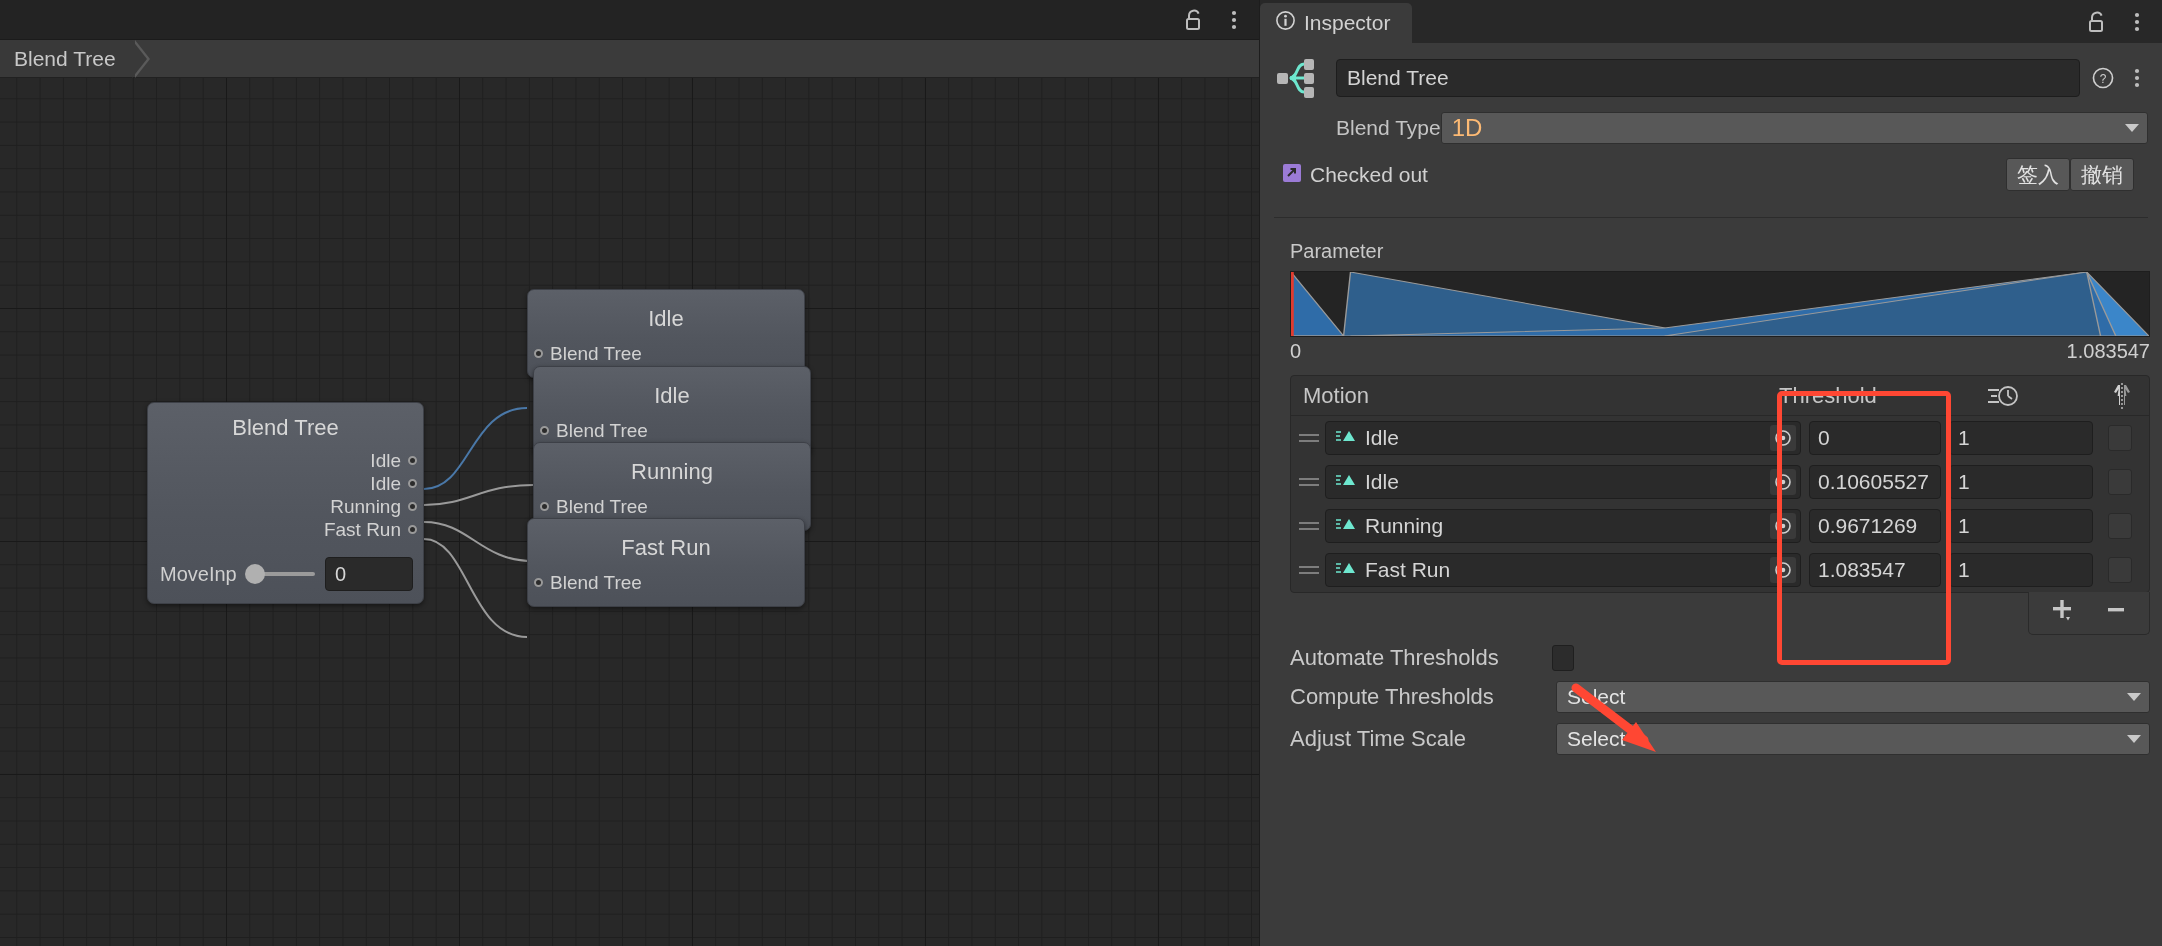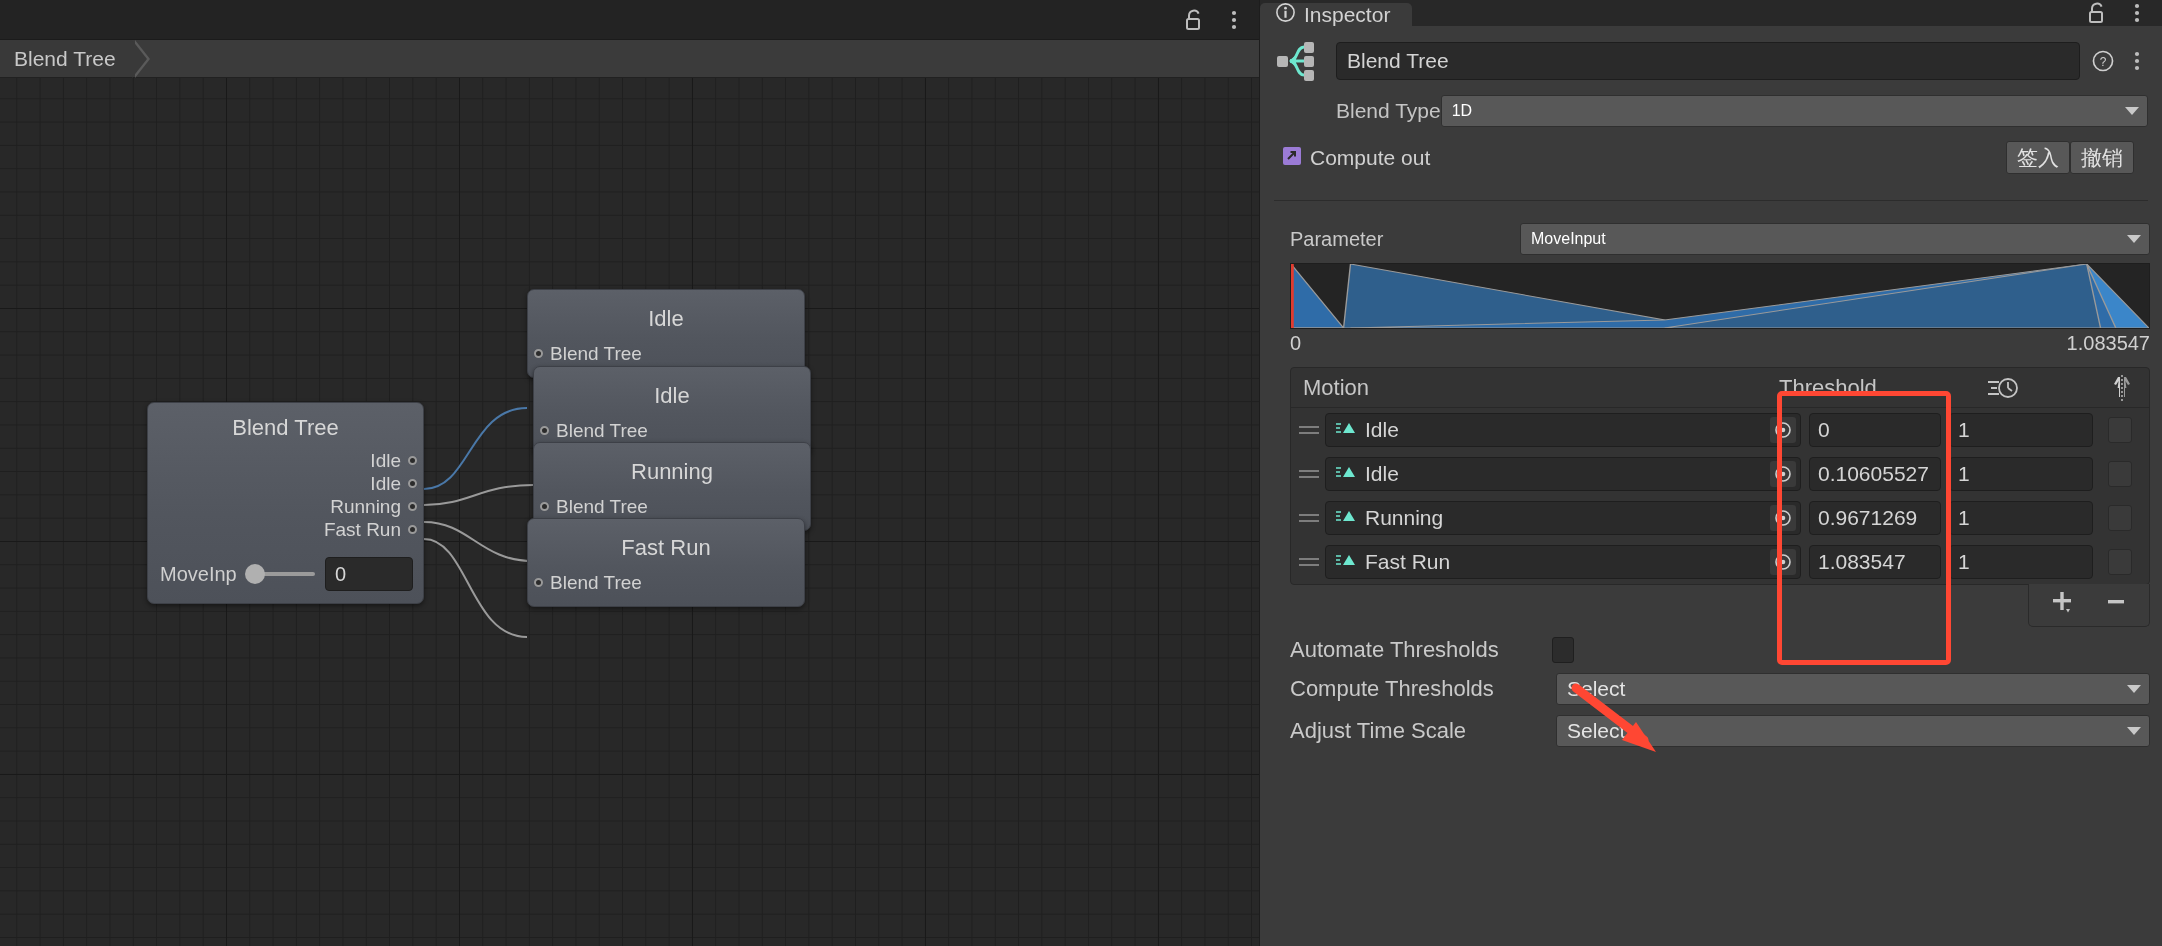--- a/index.html
+++ b/index.html
@@ -126,21 +126,21 @@
   .child-node .port-row.in { padding-bottom: 12px; }
 
   
   .inspector {
     width: 903px; height: 946px;
     background: #3b3b3b;
     border-left: 1px solid #1d1d1d;
     display: flex; flex-direction: column;
   }
   .insp-tabbar {
-    height: 26px; background: #282828;
+    height: 43px; background: #282828;
     display: flex; align-items: stretch; position: relative;
   }
   .insp-tab {
     display: flex; align-items: center; gap: 9px;
     padding: 0 22px 0 16px;
     background: #3b3b3b; color: #d2d2d2; font-size: 21px;
     border-top-left-radius: 5px; border-top-right-radius: 5px;
     margin-top: 3px;
   }
   .insp-tab-right {
@@ -160,21 +160,21 @@
     display: flex; align-items: center; padding-left: 10px;
   }
   .blendtype-row {
     display: flex; align-items: center; gap: 0;
     margin-top: 9px; padding-left: 62px;
   }
   .field-label { color: #c4c4c4; font-size: 21px; }
   .dropdown {
     flex: 1; height: 32px; border-radius: 3px;
     background: #585858; border: 1px solid #2f2f2f;
-    color: #ffffff; font-size: 16px;
+    color: #fdba74; font-size: 24px;
     display: flex; align-items: center; justify-content: space-between;
     padding: 0 8px 0 10px;
   }
   .caret {
     width: 0; height: 0;
     border-left: 7px solid transparent; border-right: 7px solid transparent;
     border-top: 8px solid #c9c9c9;
   }
 
   .checkout-row {
@@ -467,39 +467,35 @@
       </div>
 
       <div class="checkout-row">
         <span class="checkout-left">
           <span>
             <svg width="20" height="20" viewBox="0 0 20 20">
               <rect x="1" y="1" width="18" height="18" rx="2" fill="#9b7bd6"></rect>
               <path d="M6 13 L13 6 M8.5 6 H13 V10.5" fill="none" stroke="#2b2b2b" stroke-width="2"></path>
             </svg>
           </span>
-          <span class="checkout-text">Compute out</span>
+          <span class="checkout-text">Checked out</span>
         </span>
         <span class="checkout-btns">
           <span class="cn-btn">签入</span>
           <span class="cn-btn">撤销</span>
         </span>
       </div>
 
       <div class="insp-divider"></div>
     </div>
 
     <div class="insp-body">
 
       <div class="param-row">
         <span class="param-label">Parameter</span>
-        <span class="dropdown">
-          <span>MoveInput</span>
-          <span class="caret"></span>
-        </span>
       </div>
 
       <div class="blend-graph">
         <svg width="100%" height="100%" viewBox="0 0 620 64" preserveAspectRatio="none">
           <polygon points="0,0 0,64 38,64" fill="#2f6ca8" stroke="#9a9a9a" stroke-width="1"></polygon>
           <polygon points="0,64 38,64 43,0 270,56 270,64" fill="#2f5f8c" stroke="#9a9a9a" stroke-width="1"></polygon>
           <polygon points="43,64 270,56 575,0 600,64" fill="#2f6ca8" stroke="#9a9a9a" stroke-width="1"></polygon>
           <polygon points="270,64 575,0 585,64" fill="#2f5f8c" stroke="#9a9a9a" stroke-width="1"></polygon>
           <polygon points="575,0 620,64 596,64" fill="#3b86c9" stroke="#9a9a9a" stroke-width="1"></polygon>
           <line x1="1" y1="0" x2="1" y2="64" stroke="#e23b2e" stroke-width="2"></line>

